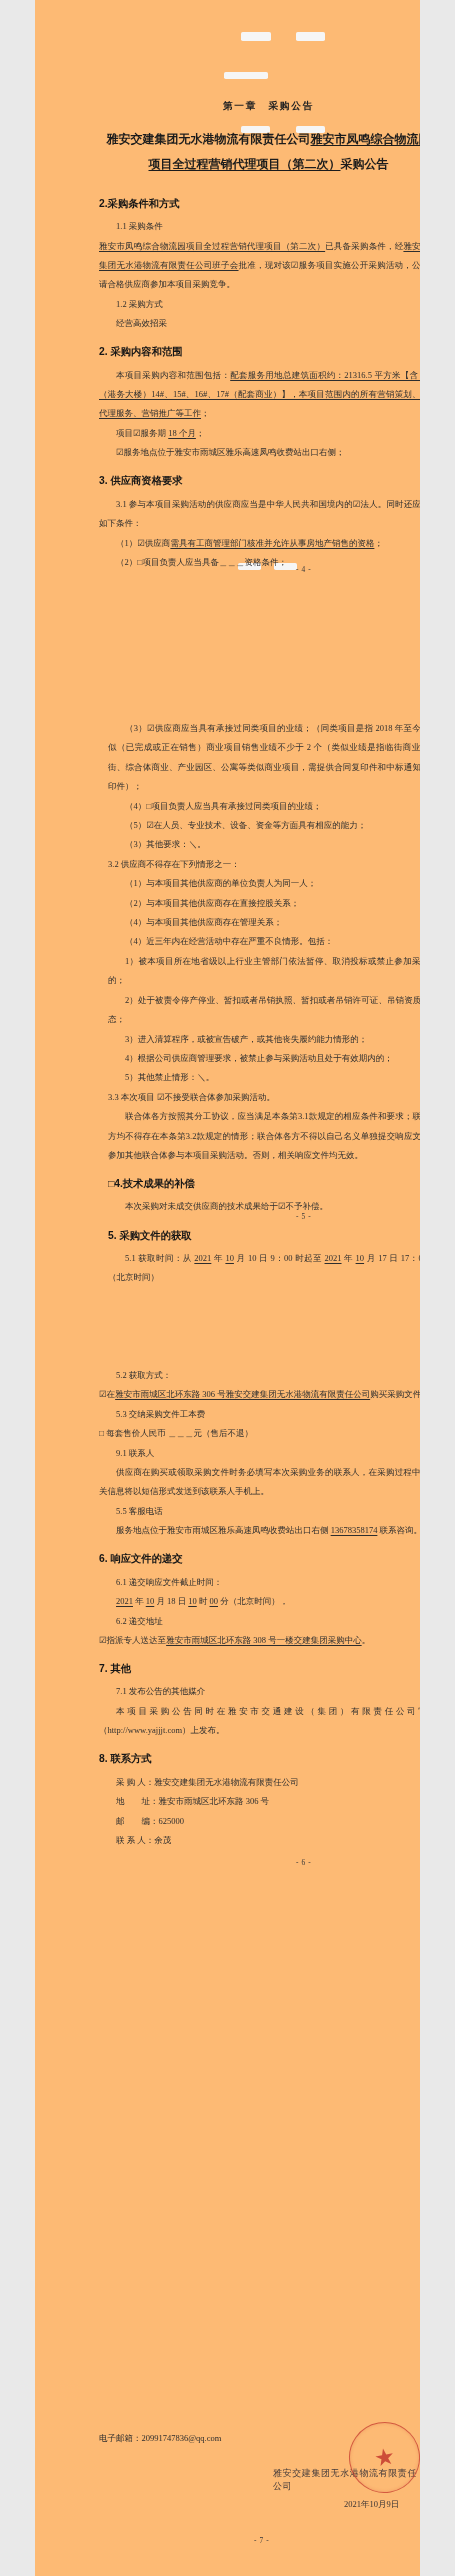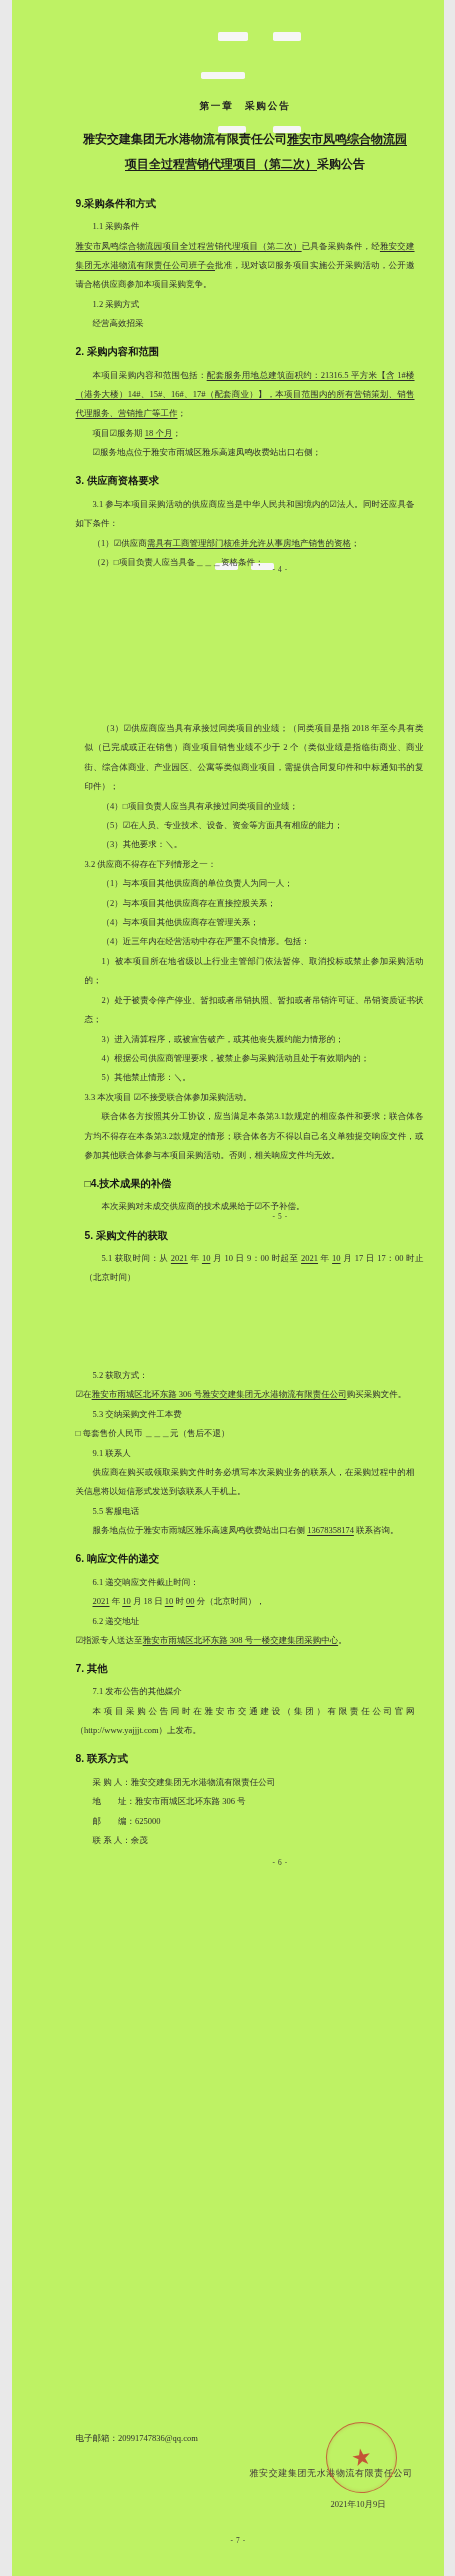--- a/index.html
+++ b/index.html
@@ -1,35 +1,35 @@
 <!DOCTYPE html>
 <html style="font-size:9px"><head>
 <meta charset="utf-8">
 <style>
   html,body{margin:0;padding:0;background:#e9e9e9;}
-  .doc{position:relative;width:432px;height:2576px;background:#bef264;margin:0 auto;
+  .doc{position:relative;width:385px;height:2576px;background:#fdba74;margin:0 auto;
        font-family:"Liberation Serif","DejaVu Serif",serif;color:#2e2e2e;overflow:hidden;}
   .page{position:absolute;left:64px;width:339px;font-size:8.5px;line-height:19.4px;text-align:justify;}
   .chapter{text-align:center;font-size:9.7px;font-weight:bold;letter-spacing:1.7px;
            font-family:"Liberation Sans","DejaVu Sans",sans-serif;color:#222;}
   .doc-title{margin-top:11.4px;text-align:center;font-size:12px;font-weight:bold;line-height:25px;
              font-family:"Liberation Sans","DejaVu Sans",sans-serif;color:#1c1c1c;text-align:center;}
   .h2{font-family:"Liberation Sans","DejaVu Sans",sans-serif;font-size:10.3px;font-weight:bold;
       color:#161616;line-height:23px;margin-top:6.8px;margin-bottom:2.3px;text-align:left;text-indent:0;}
   .h2.first{margin-top:15px;}
   .sub{text-indent:2em;}
   .p{text-indent:2em;}
   .flush{text-indent:0;}
   .u{text-decoration:underline;text-underline-offset:1.7px;}
   .justify-last{text-align:justify;text-align-last:justify;text-indent:2em;}
   .footer{position:absolute;font-size:7.4px;color:#3a3a3a;letter-spacing:0.6px;}
   .artifact{position:absolute;background:#f6f6f6;border-radius:1.7px;}
   .email-line{position:absolute;left:64px;top:2433px;font-size:8.5px;}
   .sig-company{position:absolute;left:238px;top:2467px;font-size:9px;color:#433a3a;letter-spacing:0.6px;z-index:1;}
-  .sig-date{position:absolute;left:319px;top:2499px;font-size:8.5px;color:#3a3434;z-index:1;}
+  .sig-date{position:absolute;left:309px;top:2499px;font-size:8.5px;color:#3a3434;z-index:1;}
   .seal{position:absolute;left:314px;top:2422px;width:69px;height:69px;border-radius:50%;
         border:1.7px solid rgba(196,58,46,0.75);z-index:2;transform:rotate(-10deg);
         display:flex;align-items:center;justify-content:center;
         box-shadow:inset 0 0 3.4px rgba(196,58,46,0.25);}
   .seal .star{color:rgba(196,58,46,0.85);font-size:23px;line-height:1;
               font-family:"DejaVu Sans",sans-serif;}
 </style>
 </head>
 <body>
 
@@ -43,21 +43,21 @@
   <div class="artifact" style="left:203px;top:563px;width:23px;height:6.8px;"></div>
   <div class="artifact" style="left:239px;top:563px;width:23px;height:6.8px;"></div>
 
   <div class="page" style="top:96px;">
     <div class="chapter">第一章　采购公告</div>
     <div class="doc-title">
       <div><span>雅安交建集团无水港物流有限责任公司</span><span class="u">雅安市凤鸣综合物流园</span></div>
       <div><span class="u">项目全过程营销代理项目（第二次）</span><span>采购公告</span></div>
     </div>
 
-    <div class="h2 first">9.采购条件和方式</div>
+    <div class="h2 first">2.采购条件和方式</div>
     <div class="sub">1.1 采购条件</div>
     <div class="flush">
       <span class="u">雅安市凤鸣综合物流园项目全过程营销代理项目（第二次）</span><span>已具备采购条件，经</span><span class="u">雅安交建集团无水港物流有限责任公司班子会</span><span>批准，现对该☑服务项目实施公开采购活动，公开邀请合格供应商参加本项目采购竞争。</span>
     </div>
     <div class="sub">1.2 采购方式</div>
     <div class="sub">经营高效招采</div>
 
     <div class="h2">2. 采购内容和范围</div>
     <div class="p">
       <span>本项目采购内容和范围包括：</span><span class="u">配套服务用地总建筑面积约：21316.5 平方米【含 1#楼（港务大楼）14#、15#、16#、17#（配套商业）】，本项目范围内的所有营销策划、销售代理服务、营销推广等工作</span><span>；</span>

